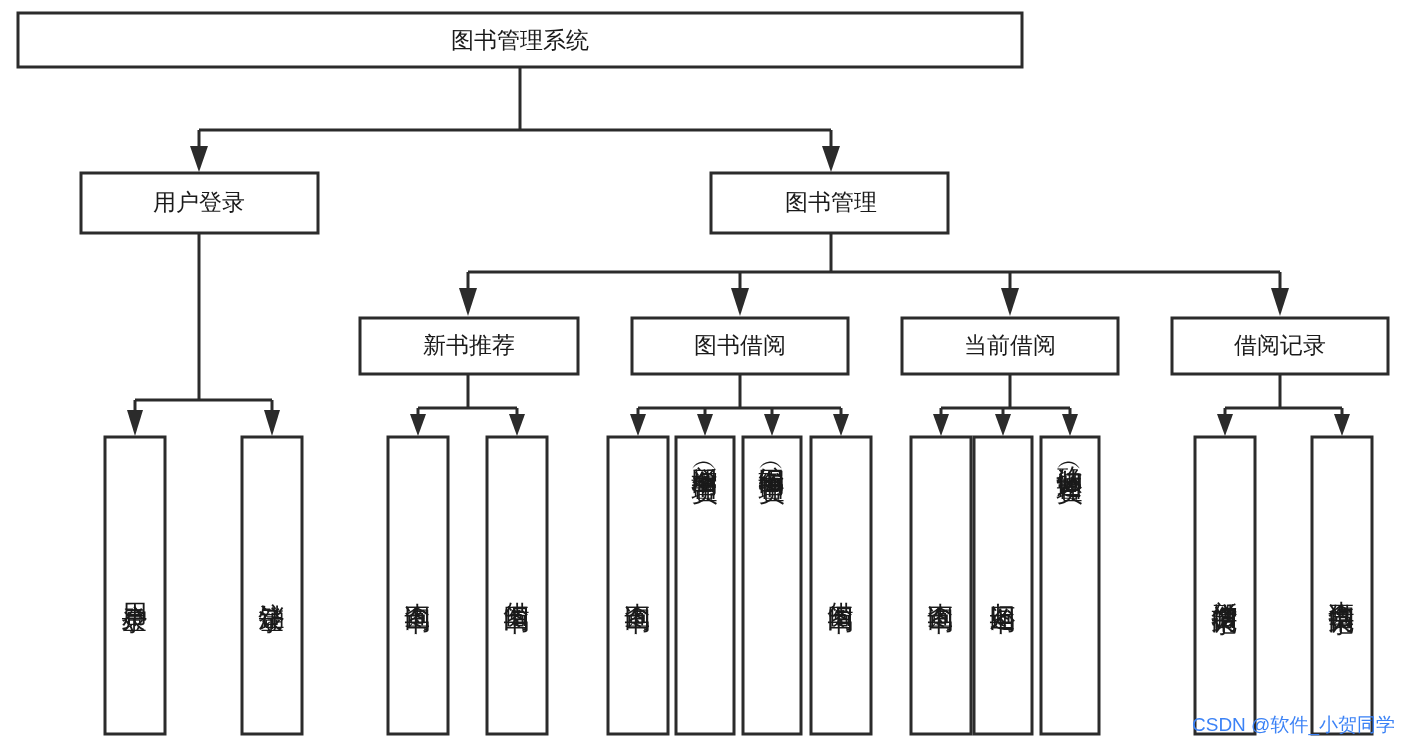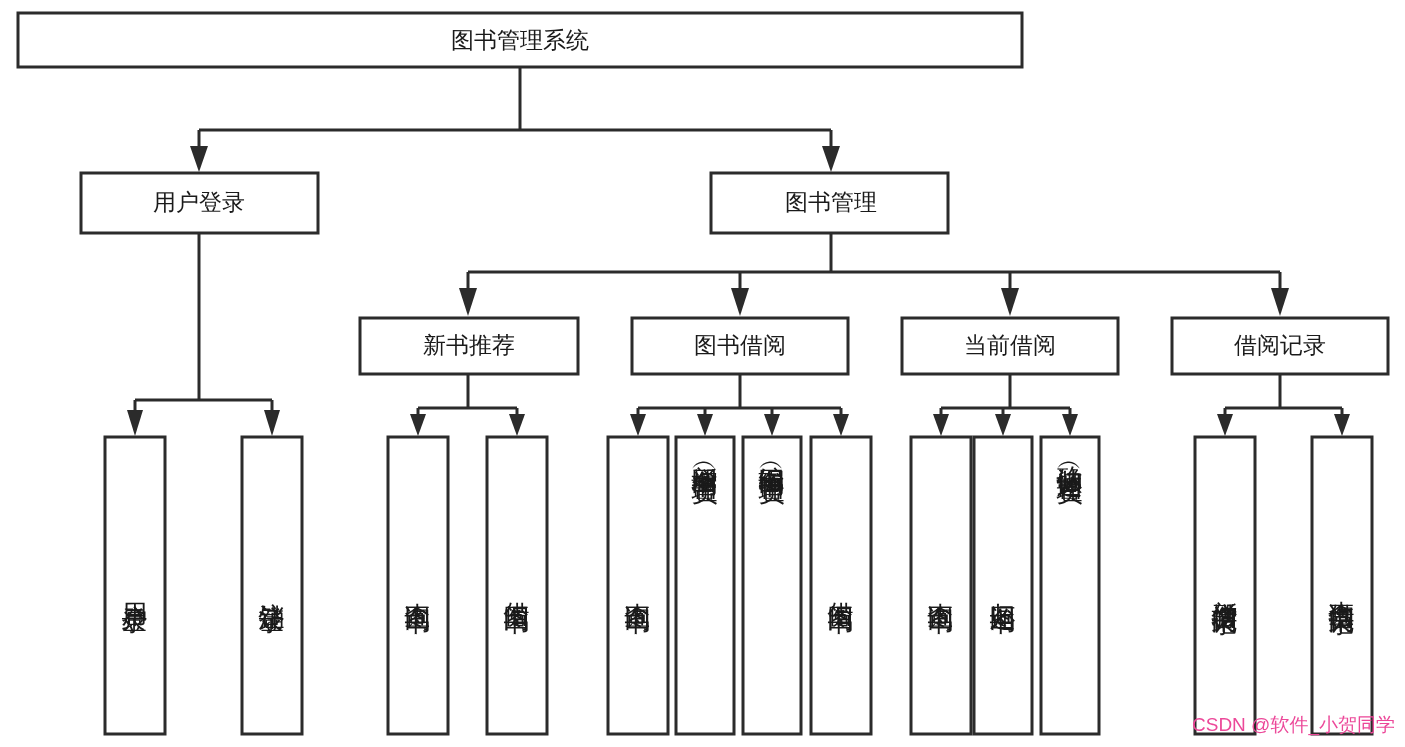--- a/index.html
+++ b/index.html
@@ -61,21 +61,21 @@
     position: absolute;
     display: flex;
     align-items: center;
     justify-content: center;
     pointer-events: none;
   }
   .watermark {
     position: absolute;
     font-family: "Liberation Sans", "DejaVu Sans", sans-serif;
     font-size: 19px;
-    color: #ec4899;
+    color: #3b82f6;
     white-space: nowrap;
     left: 1192px;
     top: 712px;
   }
 </style>
 </head>
 <body>
 
 <div id="diagram-root">
 

